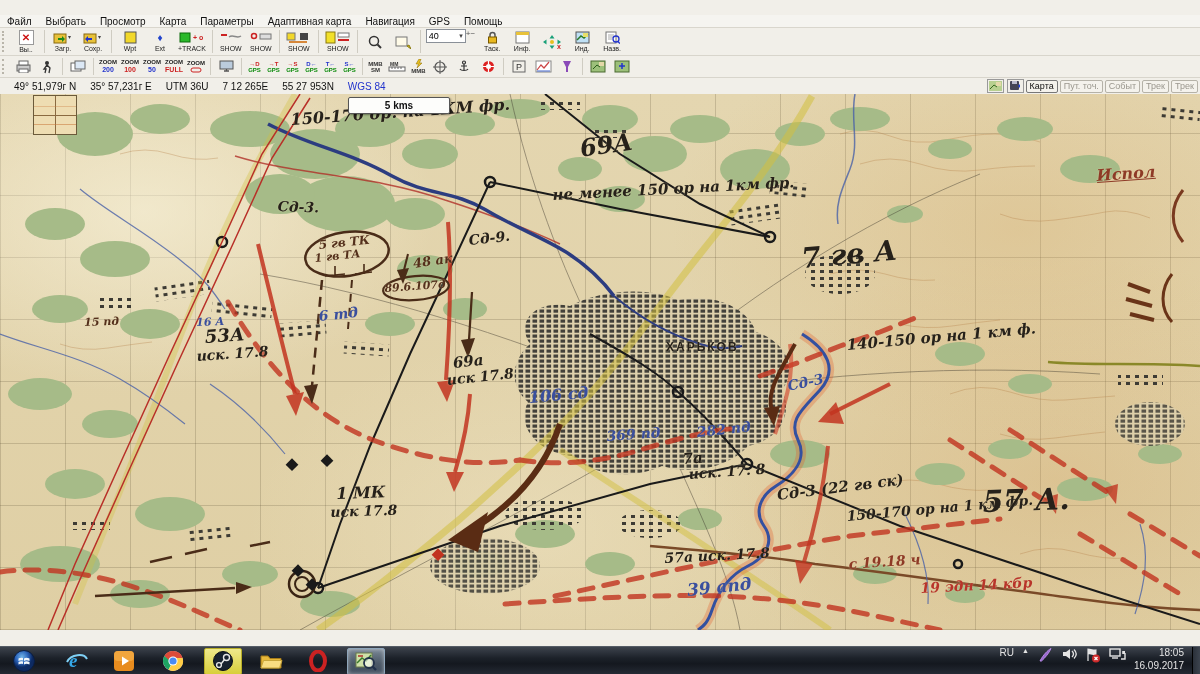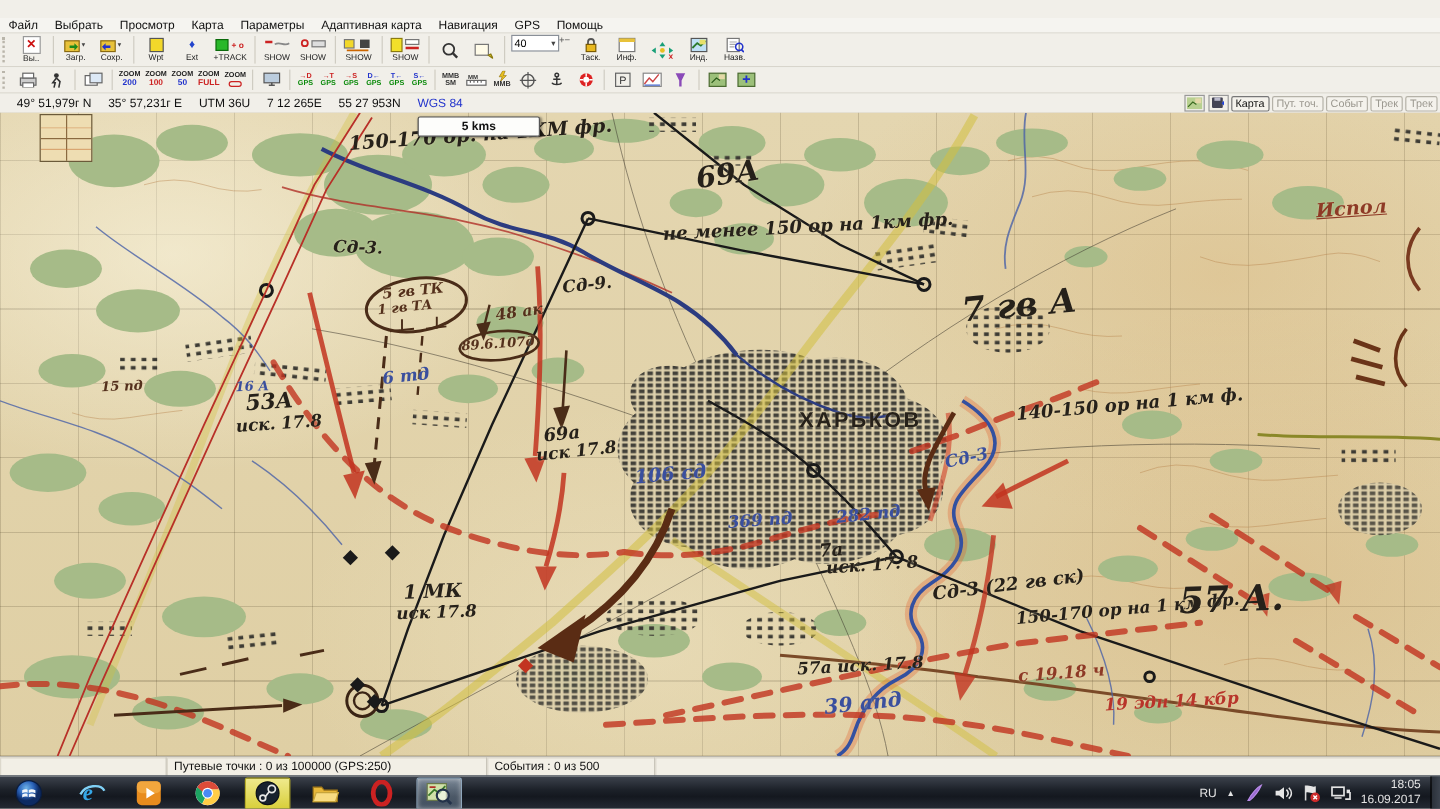--- a/index.html
+++ b/index.html
@@ -56,21 +56,21 @@
   #inset:before{content:"";position:absolute;left:50%;top:0;bottom:0;width:1px;background:#8a6a40;}
   #inset:after{content:"";position:absolute;left:0;right:0;top:50%;height:1px;background:#8a6a40;box-shadow:0 9px 0 rgba(200,120,60,.55), 0 -9px 0 rgba(200,120,60,.35);}
   
   #statusbar{position:absolute;left:0;top:630px;width:1200px;height:16px;background:#f2efe6;border-top:1px solid #b9b5aa;display:flex;font-size:10px;color:#111;}
   .scell{border-right:1px solid #c9c5ba;box-shadow:inset 1px 1px 0 #dcd8cc;display:flex;align-items:center;padding-left:6px;white-space:nowrap;}
   
   #taskbar{position:absolute;left:0;top:646px;width:1200px;height:28px;background:linear-gradient(#3d434d,#1c2129 40%,#14181f 60%,#262c36);border-top:1px solid #555c66;display:flex;align-items:center;}
   .tbtn{width:36px;height:25px;margin:0 3px;display:flex;align-items:center;justify-content:center;border-radius:2px;}
   .tbtn.hl{background:linear-gradient(#efe98c,#d8cf3a);border:1px solid #b8ae28;}
   .tbtn.act{background:linear-gradient(rgba(190,210,230,.5),rgba(120,150,180,.35));border:1px solid #8fa6bb;box-shadow:inset 0 0 4px rgba(255,255,255,.5);}
-  #tray{margin-left:auto;display:flex;align-items:center;color:#e4e4e4;font-size:10px;}
+  #tray{margin-left:auto;display:flex;align-items:flex-start;color:#e4e4e4;font-size:10px;}
   #tray .titem{margin:0 4px;display:flex;align-items:center;}
   #clock{text-align:right;line-height:1.25;margin:0 8px 0 4px;}
   #showdesk{width:7px;height:28px;border-left:1px solid #000;background:linear-gradient(90deg,#2a3039,#3c434e);}
 </style>
 </head>
 <body>
 
 <div id="screen">
 
 
@@ -665,21 +665,21 @@
         <div class="ann" style="left: 468px; top: 138px; font-size: 14px; color: rgb(38, 33, 26); transform: rotate(-6deg);">Сд-9.</div>
         <div class="ann" style="left: 318px; top: 144px; font-size: 12px; color: rgb(84, 48, 28); transform: rotate(-6deg);">5 гв ТК</div>
         <div class="ann" style="left: 314px; top: 158px; font-size: 11px; color: rgb(84, 48, 28); transform: rotate(-6deg);">1 гв ТА</div>
         <div class="ann" style="left: 412px; top: 162px; font-size: 13px; color: rgb(84, 48, 28); transform: rotate(-8deg);">48 ак</div>
         <div class="ann" style="left: 384px; top: 188px; font-size: 11px; color: rgb(84, 48, 28); transform: rotate(-4deg);">89.6.107д</div>
         <div class="ann" style="left: 204px; top: 232px; font-size: 18px; color: rgb(38, 33, 26); transform: rotate(-4deg);">53А</div>
         <div class="ann" style="left: 196px; top: 254px; font-size: 14px; color: rgb(38, 33, 26); transform: rotate(-4deg);">иск. 17.8</div>
         <div class="ann" style="left: 318px; top: 214px; font-size: 14px; color: rgb(58, 79, 158); transform: rotate(-6deg);">6 тд</div>
         <div class="ann" style="left: 452px; top: 260px; font-size: 15px; color: rgb(38, 33, 26); transform: rotate(-6deg);">69а</div>
         <div class="ann" style="left: 446px; top: 278px; font-size: 14px; color: rgb(38, 33, 26); transform: rotate(-6deg);">иск 17.8</div>
-        <div class="ann print" style="left: 666px; top: 246px; font-size: 18px; color: rgb(38, 33, 26); letter-spacing: 2px;">ХАРЬКОВ</div>
+        <div class="ann print" style="left: 666px; top: 246px; font-size: 12px; color: rgb(38, 33, 26); letter-spacing: 2px;">ХАРЬКОВ</div>
         <div class="ann" style="left: 528px; top: 294px; font-size: 16px; color: rgb(58, 79, 158); transform: rotate(-5deg);">106 сд</div>
         <div class="ann" style="left: 606px; top: 334px; font-size: 14px; color: rgb(58, 79, 158); transform: rotate(-4deg);">369 пд</div>
         <div class="ann" style="left: 696px; top: 330px; font-size: 14px; color: rgb(58, 79, 158); transform: rotate(-6deg);">282 пд</div>
         <div class="ann" style="left: 682px; top: 356px; font-size: 15px; color: rgb(38, 33, 26); transform: rotate(-4deg);">7а</div>
         <div class="ann" style="left: 688px; top: 372px; font-size: 14px; color: rgb(38, 33, 26); transform: rotate(-4deg);">иск. 17. 8</div>
         <div class="ann" style="left: 800px; top: 148px; font-size: 28px; color: rgb(38, 33, 26); transform: rotate(-5deg);">7 гв А</div>
         <div class="ann" style="left: 846px; top: 242px; font-size: 15px; color: rgb(38, 33, 26); transform: rotate(-5deg);">140-150 ор на 1 км ф.</div>
         <div class="ann" style="left: 786px; top: 284px; font-size: 14px; color: rgb(58, 79, 158); transform: rotate(-12deg);">Сд-3</div>
         <div class="ann" style="left: 1096px; top: 72px; font-size: 16px; color: rgb(142, 58, 38); transform: rotate(-4deg); text-decoration: underline;">Испол</div>
         <div class="ann" style="left: 776px; top: 392px; font-size: 15px; color: rgb(38, 33, 26); transform: rotate(-7deg);">Сд-3 (22 гв ск)</div>
@@ -691,26 +691,20 @@
         <div class="ann" style="left: 330px; top: 410px; font-size: 14px; color: rgb(38, 33, 26); transform: rotate(-2deg);">иск 17.8</div>
         <div class="ann" style="left: 664px; top: 456px; font-size: 14px; color: rgb(38, 33, 26); transform: rotate(-3deg);">57а иск. 17.8</div>
         <div class="ann" style="left: 686px; top: 486px; font-size: 17px; color: rgb(58, 79, 158); transform: rotate(-6deg);">39 апд</div>
         <div class="ann" style="left: 84px; top: 222px; font-size: 11px; color: rgb(84, 48, 28); transform: rotate(-2deg);">15 пд</div>
         <div class="ann" style="left: 196px; top: 222px; font-size: 11px; color: rgb(58, 79, 158); transform: rotate(-2deg);">16 А</div>
       </div>
     <div id="inset"></div>
     <div id="scalebox">5 kms</div>
   </div>
 
-  <div id="statusbar">
-    <div class="scell" style="width:132px;"></div>
-    <div class="scell" style="width:260px;">Путевые точки : 0 из 100000   (GPS:250)</div>
-    <div class="scell" style="width:133px;">События : 0 из 500</div>
-    <div class="scell" style="flex:1;border-right:none;"></div>
-  </div>
 
   <div id="taskbar">
     <div class="tbtn" style="margin-left:6px;">
       <svg width="24" height="24">
           <defs>
             <radialGradient id="orb" cx="40%" cy="30%">
               <stop offset="0%" stop-color="#6fb3e8"></stop>
               <stop offset="60%" stop-color="#2a62b8"></stop>
               <stop offset="100%" stop-color="#0d2a62"></stop>
             </radialGradient>

